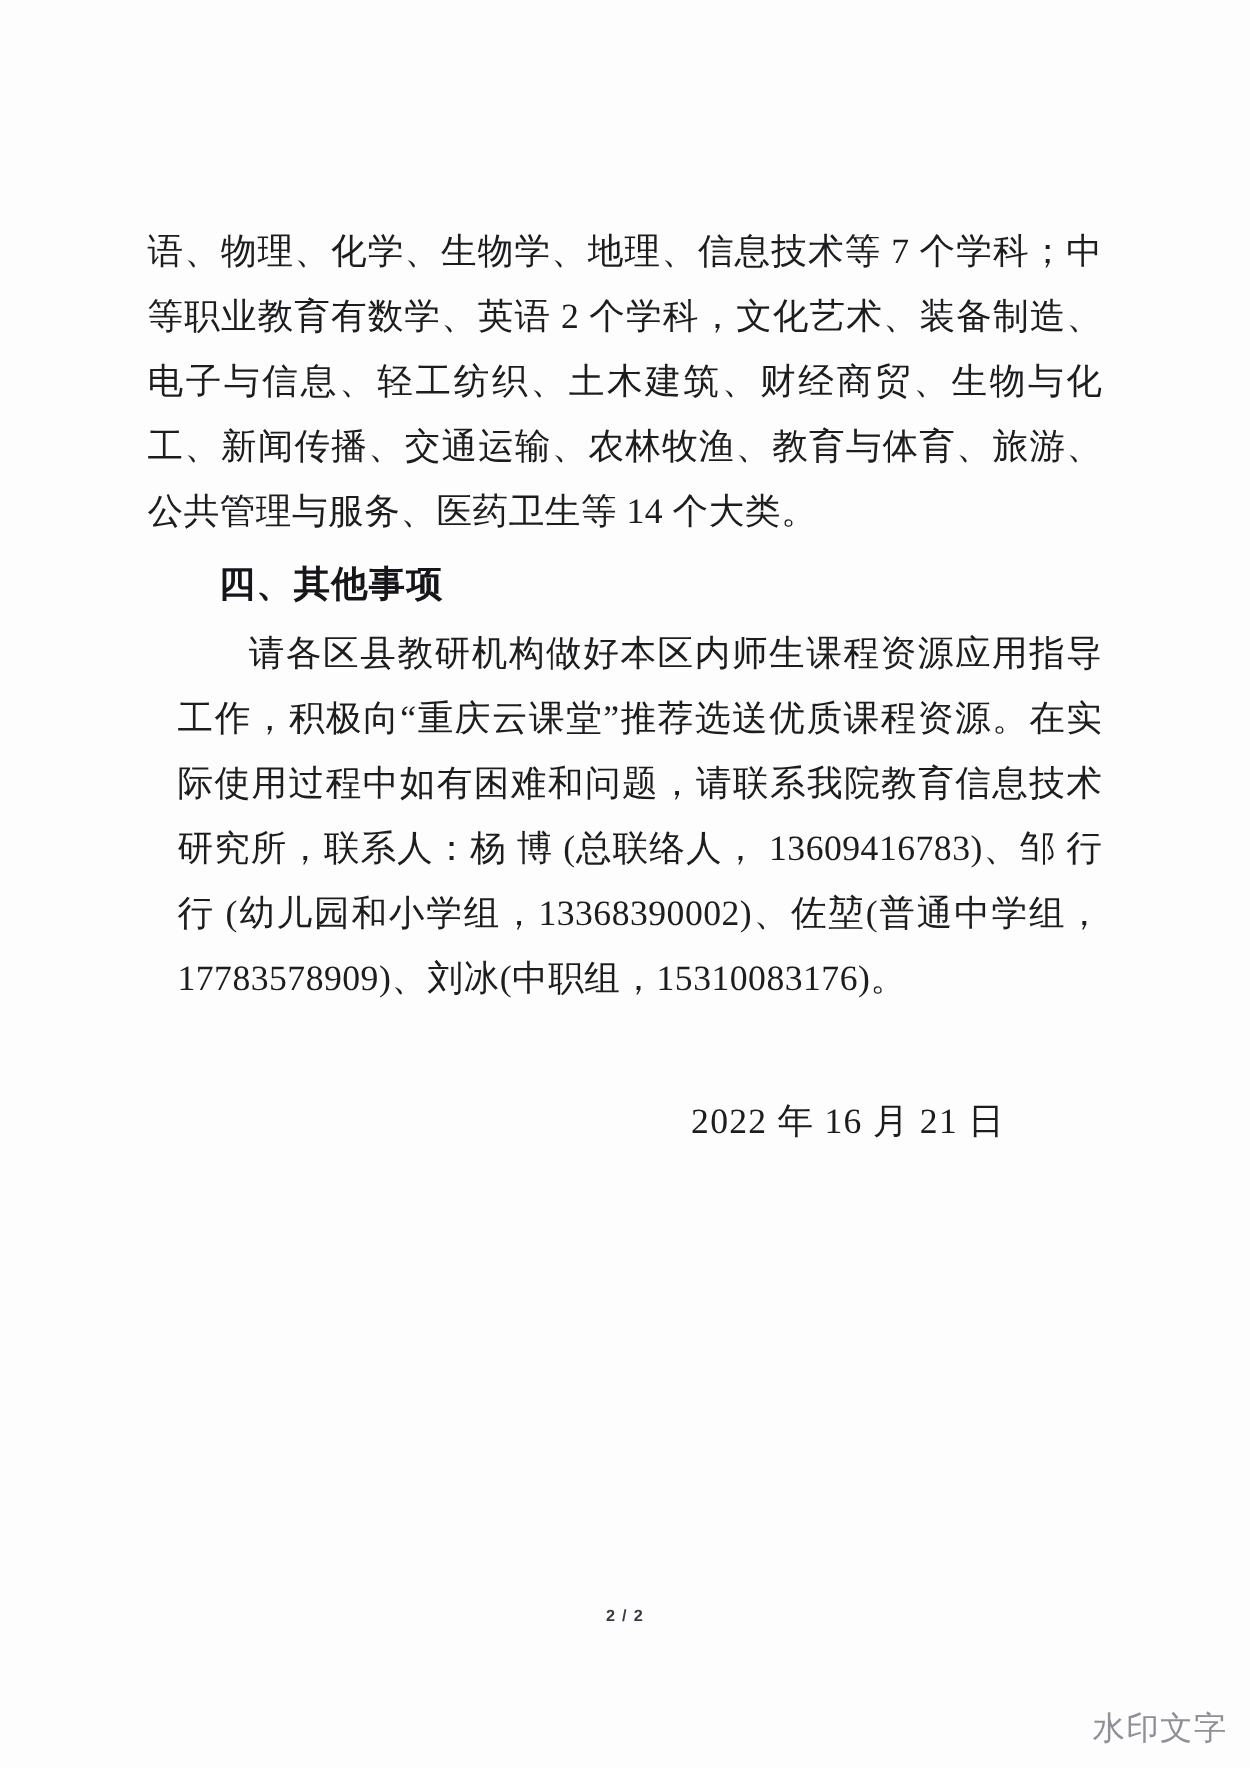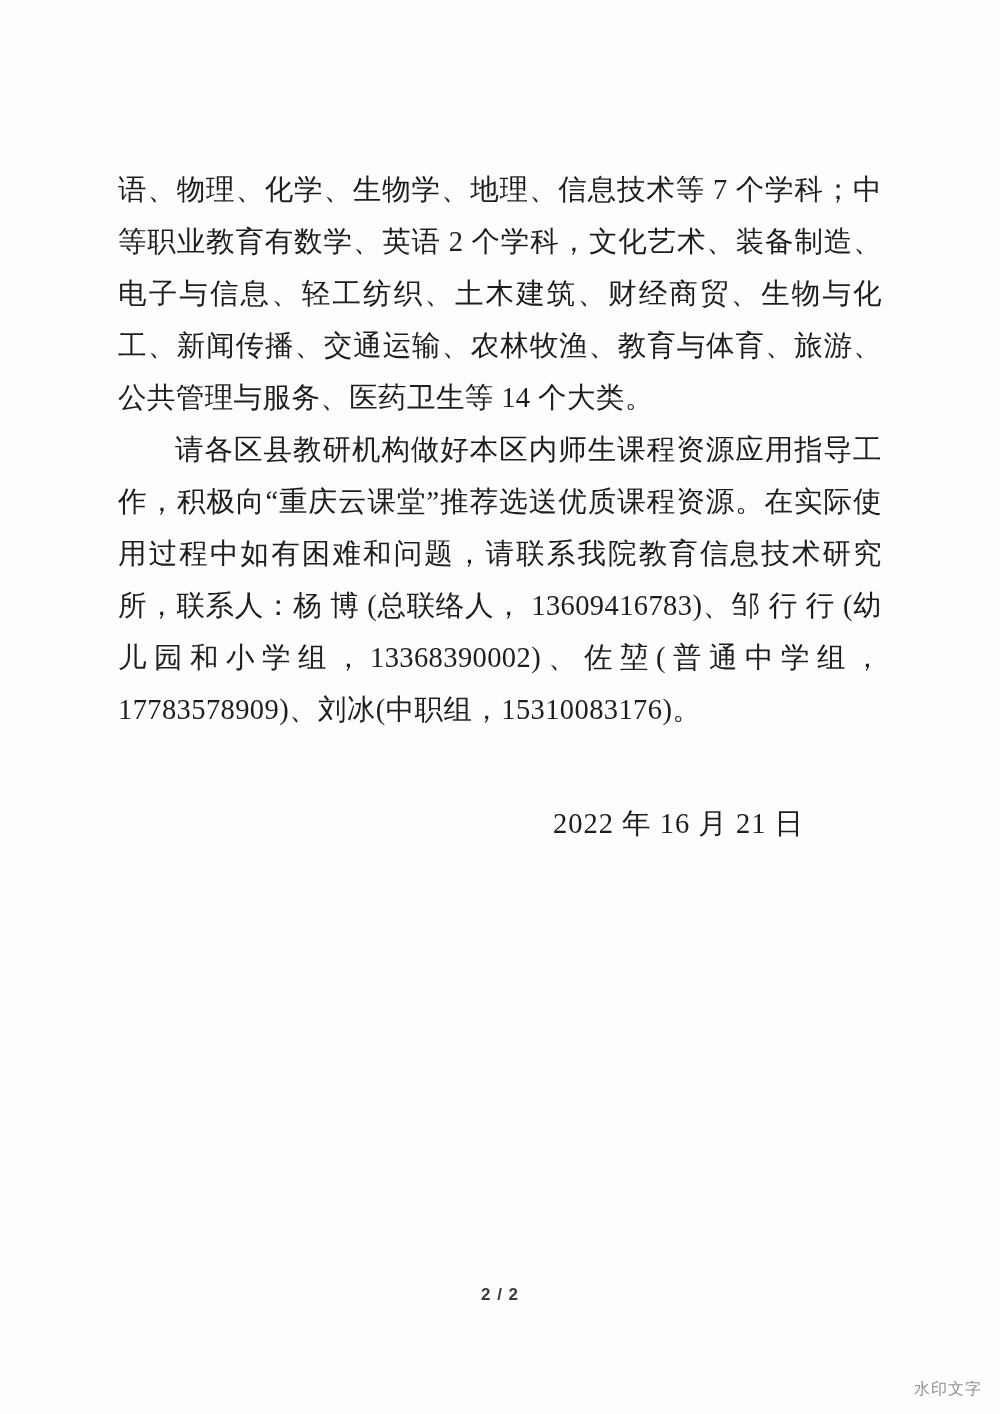--- a/index.html
+++ b/index.html
@@ -16,37 +16,38 @@
     overflow: hidden;
   }
   .page {
     position: absolute;
     inset: 0;
     background: #fdfdfd;
   }
   .doc-body {
     position: absolute;
     left: 118px;
-    top: 164px;
+    top: 176px;
     width: 764px;
   }
   .para {
     font-size: 28.5px;
     line-height: 52px;
     text-align: justify;
     text-justify: inter-ideograph;
     letter-spacing: 0.4px;
     margin: 0 0 0 0;
     color: #1d1d20;
   }
   .para.cont {
     text-indent: 0;
   }
   .para.indent {
     text-indent: 57px;
+    margin-left: 24px;
   }
   .heading {
     font-size: 29px;
     line-height: 52px;
     font-weight: bold;
     font-family: "Liberation Sans", "DejaVu Sans", sans-serif;
     text-indent: 57px;
     margin: 6px 0 4px 0;
     color: #15151a;
     letter-spacing: 1px;
@@ -61,45 +62,46 @@
     line-height: 52px;
     letter-spacing: 1px;
     color: #1d1d20;
   }
   .footer-page-num {
     position: absolute;
     left: 0;
     right: 0;
     top: 1285px;
     text-align: center;
-    font-size: 17px;
+    font-size: 13px;
     font-weight: bold;
     font-family: "Liberation Sans", "DejaVu Sans", sans-serif;
     color: #3a3a45;
     letter-spacing: 1px;
   }
   .watermark {
     position: absolute;
     right: 18px;
     bottom: 14px;
-    font-size: 16px;
+    font-size: 26px;
     color: #8f8f98;
     font-family: "Liberation Sans", "DejaVu Sans", sans-serif;
     letter-spacing: 1px;
   }
 </style>
 </head>
 <body>
 
 <div class="page">
 
   <div class="doc-body">
 
     <p class="para cont">语、物理、化学、生物学、地理、信息技术等 7 个学科；中等职业教育有数学、英语 2 个学科，文化艺术、装备制造、电子与信息、轻工纺织、土木建筑、财经商贸、生物与化工、新闻传播、交通运输、农林牧渔、教育与体育、旅游、公共管理与服务、医药卫生等 14 个大类。</p>
 
+    <h2 class="heading">四、其他事项</h2>
 
     <p class="para indent">请各区县教研机构做好本区内师生课程资源应用指导工作，积极向“重庆云课堂”推荐选送优质课程资源。在实际使用过程中如有困难和问题，请联系我院教育信息技术研究所，联系人：杨 博 (总联络人， 13609416783)、邹 行 行 (幼儿园和小学组，13368390002)、佐堃(普通中学组，17783578909)、刘冰(中职组，15310083176)。</p>
 
     <div class="signature">
       <div class="sig-line">2022 年 16 月 21 日</div>
     </div>
 
   </div>
 
   <div class="footer-page-num">2 / 2</div>

